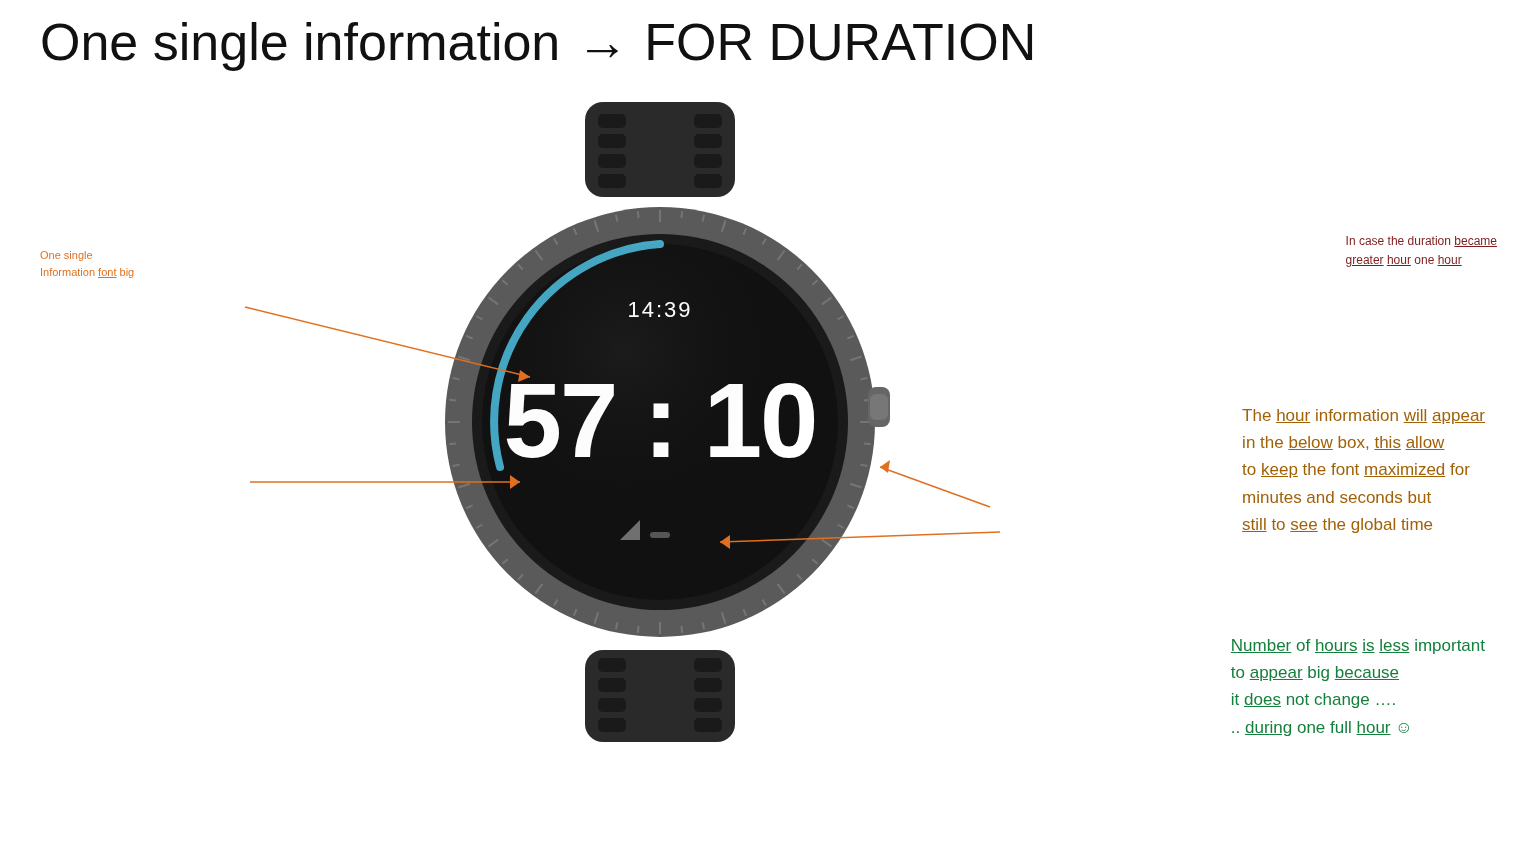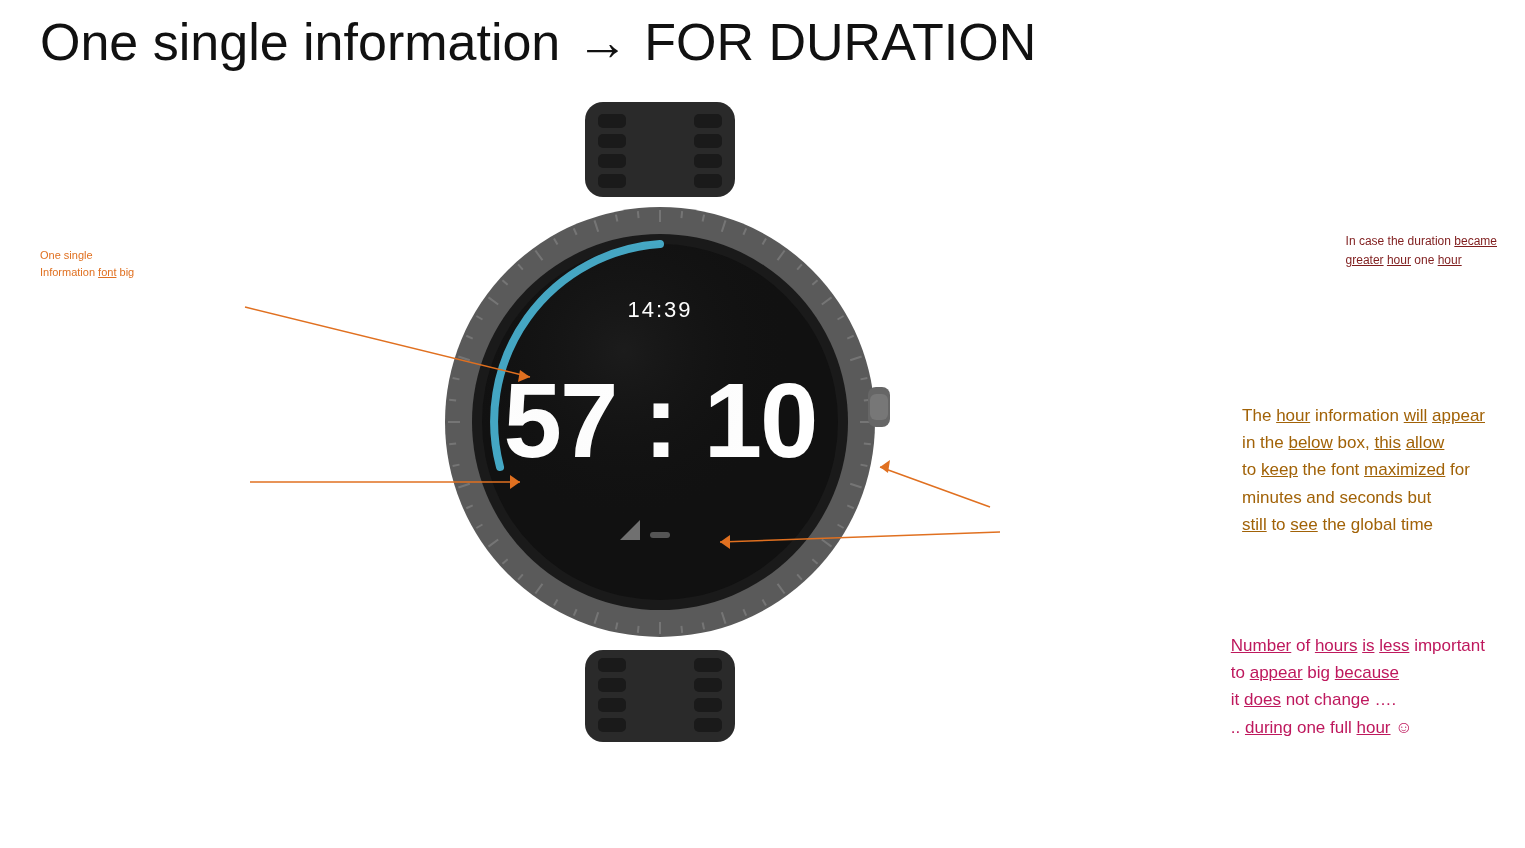--- a/index.html
+++ b/index.html
@@ -87,21 +87,21 @@
       color: #a16207;
       font-size: 17px;
       line-height: 1.6;
       max-width: 340px;
     }
 
     .annotation-right-bottom {
       position: absolute;
       right: 40px;
       top: 540px;
-      color: #be185d;
+      color: #15803d;
       font-size: 17px;
       line-height: 1.6;
       max-width: 360px;
     }
 
     .underline { text-decoration: underline; }
 
     
     .arrows-svg {
       position: absolute;

